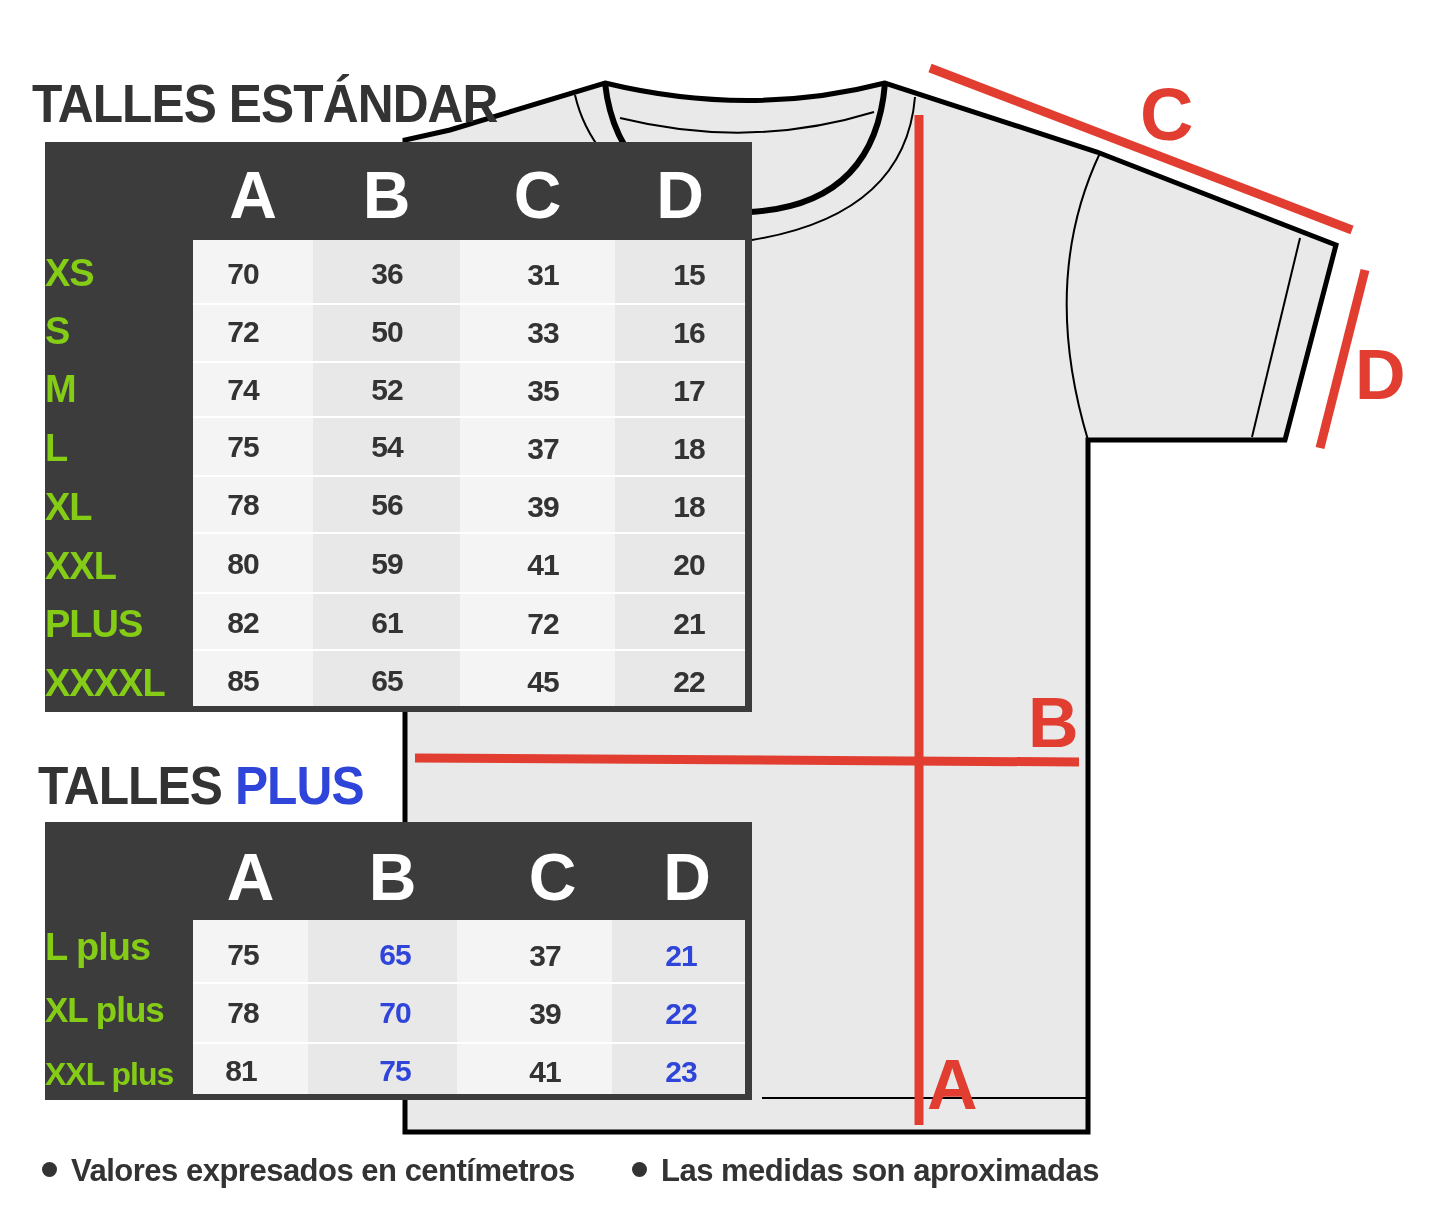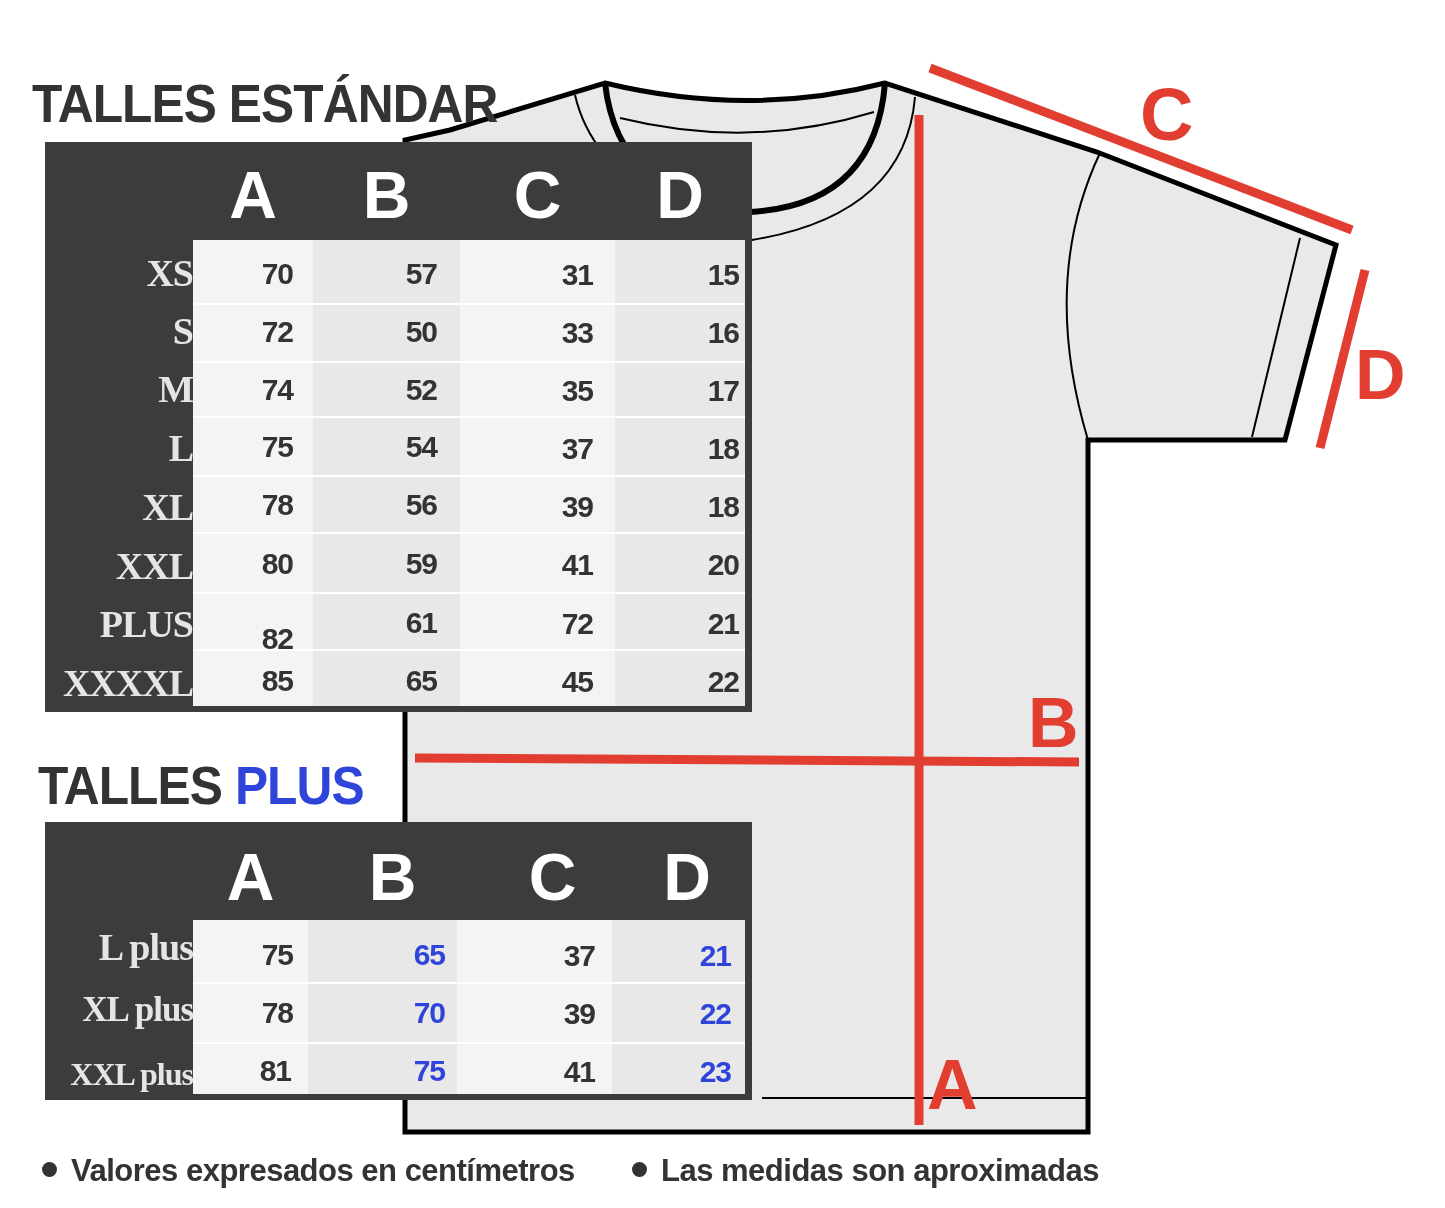--- a/index.html
+++ b/index.html
@@ -7,26 +7,26 @@
          font-family: "Liberation Sans", "DejaVu Sans", sans-serif; }
   #shirt { position: absolute; left: 0; top: 0; width: 1445px; height: 1208px; }
   .section-title { position: absolute; font-weight: 700; color: #333333;
                    font-size: 54px; letter-spacing: -1px; line-height: 1; white-space: nowrap;
                    transform: scaleX(0.92); transform-origin: left center; }
   .section-title .accent { color: #2f44d9; }
   .table { position: absolute; background: #3c3c3c; }
   .thead { position: absolute; left: 0; top: 0; right: 0; }
   .th { position: absolute; color: #ffffff; font-weight: 700; font-size: 66px;
         line-height: 1; text-align: center; }
-  .row-label { position: absolute; color: #e5e5e5; font-weight: 700; text-align: right;
-               line-height: 1; white-space: nowrap; letter-spacing: -1px; font-family: Liberation Serif, serif; }
+  .row-label { position: absolute; color: #84cc16; font-weight: 700; text-align: left;
+               line-height: 1; white-space: nowrap; letter-spacing: -1px; }
   .grid { position: absolute; background: #ffffff; }
   .col-bg { position: absolute; top: 0; bottom: 0; }
   .cell { position: absolute; font-weight: 700; color: #333333; font-size: 30px;
-          line-height: 1; text-align: right; letter-spacing: -1px; }
+          line-height: 1; text-align: center; letter-spacing: -1px; }
   .cell.blue { color: #2f44d9; }
   .row-sep { position: absolute; left: 0; right: 0; height: 2px; background: #ffffff; }
   .footnote { position: absolute; top: 1155px; font-weight: 700; color: #333333;
               font-size: 31px; line-height: 1; white-space: nowrap; letter-spacing: -0.5px; }
   .bullet { display: inline-block; width: 15px; height: 15px; border-radius: 50%;
             background: #333333; vertical-align: middle; margin-right: 14px; position: relative; top: -3px; }
   .measure-label { position: absolute; color: #e13e31; font-weight: 700; line-height: 1; }
 </style>
 </head>
 <body>
@@ -74,21 +74,21 @@
     <div class="row-sep" style="top:121px;"></div>
     <div class="row-sep" style="top:176px;"></div>
     <div class="row-sep" style="top:235px;"></div>
     <div class="row-sep" style="top:292px;"></div>
     <div class="row-sep" style="top:352px;"></div>
     <div class="row-sep" style="top:409px;"></div>
   </div>
 
   <span class="row-label" style="left:0;width:148px;top:112px;font-size:38px;">XS</span>
   <span class="cell" style="left:148px;width:100px;top:117px;">70</span>
-  <span class="cell" style="left:292px;width:100px;top:117px;">57</span>
+  <span class="cell" style="left:292px;width:100px;top:117px;">36</span>
   <span class="cell" style="left:448px;width:100px;top:118px;">31</span>
   <span class="cell" style="left:594px;width:100px;top:118px;">15</span>
 
   <span class="row-label" style="left:0;width:148px;top:170px;font-size:38px;">S</span>
   <span class="cell" style="left:148px;width:100px;top:175px;">72</span>
   <span class="cell" style="left:292px;width:100px;top:175px;">50</span>
   <span class="cell" style="left:448px;width:100px;top:176px;">33</span>
   <span class="cell" style="left:594px;width:100px;top:176px;">16</span>
 
   <span class="row-label" style="left:0;width:148px;top:228px;font-size:38px;">M</span>
@@ -109,21 +109,21 @@
   <span class="cell" style="left:448px;width:100px;top:350px;">39</span>
   <span class="cell" style="left:594px;width:100px;top:350px;">18</span>
 
   <span class="row-label" style="left:0;width:148px;top:405px;font-size:38px;">XXL</span>
   <span class="cell" style="left:148px;width:100px;top:407px;">80</span>
   <span class="cell" style="left:292px;width:100px;top:407px;">59</span>
   <span class="cell" style="left:448px;width:100px;top:408px;">41</span>
   <span class="cell" style="left:594px;width:100px;top:408px;">20</span>
 
   <span class="row-label" style="left:0;width:148px;top:463px;font-size:38px;">PLUS</span>
-  <span class="cell" style="left:148px;width:100px;top:466px;margin-top:16px;">82</span>
+  <span class="cell" style="left:148px;width:100px;top:466px;">82</span>
   <span class="cell" style="left:292px;width:100px;top:466px;">61</span>
   <span class="cell" style="left:448px;width:100px;top:467px;">72</span>
   <span class="cell" style="left:594px;width:100px;top:467px;">21</span>
 
   <span class="row-label" style="left:0;width:148px;top:522px;font-size:38px;">XXXXL</span>
   <span class="cell" style="left:148px;width:100px;top:524px;">85</span>
   <span class="cell" style="left:292px;width:100px;top:524px;">65</span>
   <span class="cell" style="left:448px;width:100px;top:525px;">45</span>
   <span class="cell" style="left:594px;width:100px;top:525px;">22</span>
 </div>

